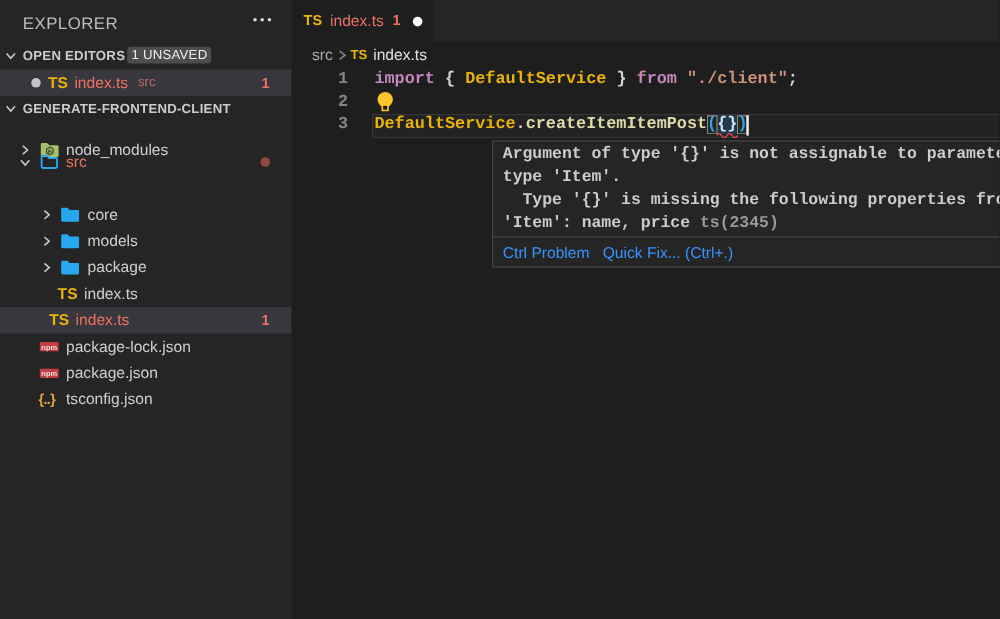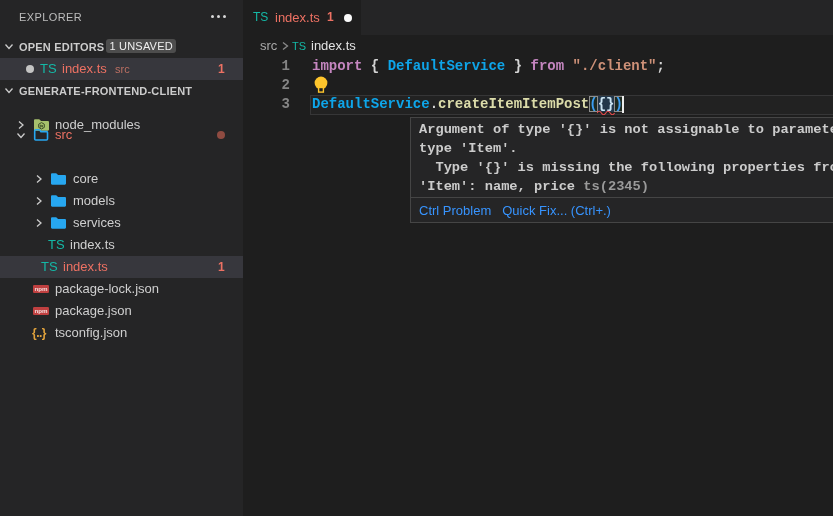--- a/index.html
+++ b/index.html
@@ -2,48 +2,48 @@
 <html><head>
 <meta charset="utf-8">
 <style>
   html,body{margin:0;padding:0}
   body{width:833px;height:516px;overflow:hidden;background:#1e1e1e;
        font-family:"Liberation Sans",sans-serif;}
   #app{position:absolute;left:0;top:0;width:833px;height:516px;overflow:hidden}
   .abs{position:absolute}
   
   #sidebar{position:absolute;left:0;top:0;width:243px;height:516px;background:#252526;overflow:hidden}
-  .sbtitle{position:absolute;left:19px;top:11px;font-size:11px;color:#bdbdbd;letter-spacing:.4px}
+  .sbtitle{position:absolute;left:19px;top:11px;font-size:14px;color:#bdbdbd;letter-spacing:.4px}
   .dots{position:absolute;left:211px;top:15px;width:20px;height:4px}
   .dots i{position:absolute;top:0;width:3.4px;height:3.4px;border-radius:50%;background:#d8d8d8}
   .sechead{position:absolute;left:0;width:243px;height:22px;line-height:22px;
            font-size:11px;font-weight:bold;color:#cccccc;letter-spacing:.2px}
   .sechead .lbl{position:absolute;left:19px;top:0}
   .chev{position:absolute}
   .row{position:absolute;left:0;width:243px;height:22px;line-height:22px;font-size:13px;color:#cfcfcf}
   .sel{background:#37373d}
   .salmon{color:#ed7163}
-  .tsico{font-weight:normal;color:#14b8a6;font-size:13px}
+  .tsico{font-weight:bold;color:#eab308;font-size:13px}
   .cnt{position:absolute;left:218px;top:0;font-size:12px;font-weight:bold;color:#ed7163}
   .badge{position:absolute;left:106px;top:3px;height:14px;line-height:14px;padding:0 3.5px;
          background:#4d4d4d;color:#efefef;font-size:11px;font-weight:normal;border-radius:3px;letter-spacing:.2px}
   .icon16{position:absolute;width:16px;height:16px;top:3px}
   .npmico{position:absolute;top:7px;width:16px;height:8px}
   .cfgico{position:absolute;top:0;font-size:12px;font-weight:bold;color:#e2a33c;letter-spacing:-0.5px}
   
   #tabstrip{position:absolute;left:243px;top:0;width:590px;height:35px;background:#252526}
   #tab{position:absolute;left:0;top:0;width:118px;height:35px;background:#1e1e1e;line-height:35px}
   #crumbs{position:absolute;left:243px;top:35px;width:590px;height:22px;background:#1e1e1e;
           line-height:22px;font-size:13px;color:#a9a9a9}
   
   .mono{font-family:"Liberation Mono",monospace;font-size:14px;font-weight:bold}
   .cline{position:absolute;left:243px;width:590px;height:19px;line-height:19px;white-space:pre}
   .gut{position:absolute;left:0;top:0;width:47px;text-align:right;color:#858585}
   .ctext{position:absolute;left:69px;top:0}
-  .kw{color:#c586c0}.ty{color:#0ea5e9}.fn{color:#dcdcaa}.str{color:#ce9178}.pn{color:#d4d4d4}
+  .kw{color:#c586c0}.ty{color:#eab308}.fn{color:#dcdcaa}.str{color:#ce9178}.pn{color:#d4d4d4}
   .brk{color:#3c9df0}
   #lhl{position:absolute;left:310px;top:94.5px;width:523px;height:20.5px;
        border:1px solid #363637;border-right:none;background:rgba(255,255,255,0.018);box-sizing:border-box}
   .mbx{box-shadow:inset 0 0 0 1px #8d8d8d;background:rgba(10,90,26,0.16)}
   .selhl{background:rgba(38,79,120,0.48);color:#cde5f3}
   #cursor{position:absolute;left:622px;top:96px;width:2px;height:17px;background:#ececec}
   
   #hover{position:absolute;left:410px;top:117px;width:480px;height:106px;background:#252526;
          border:1px solid #454545;box-sizing:border-box}
   #hover .msg{position:absolute;left:8px;top:2px;font-family:"Liberation Mono",monospace;
@@ -181,21 +181,21 @@
       <span style="position:absolute;left:73px">models</span>
     </div>
 
     <div class="row" style="top:212px">
       <svg class="chev" style="left:35px;top:6px" width="8" height="10">
           <path d="M2 1.5 L6 5 L2 8.5" stroke="#ccc" stroke-width="1.3" fill="none"></path>
         </svg>
       <svg class="icon16" style="left:50px" viewBox="0 0 16 16">
         <path d="M1 3.4c0-.7.5-1.2 1.2-1.2h3.7c.4 0 .8.2 1 .5l1.1 1.4h6.8c.7 0 1.2.5 1.2 1.2v7.3c0 .7-.5 1.2-1.2 1.2H2.2c-.7 0-1.2-.5-1.2-1.2V3.4z" fill="#27a7f0"></path>
       </svg>
-      <span style="position:absolute;left:73px">services</span>
+      <span style="position:absolute;left:73px">package</span>
     </div>
 
     <div class="row" style="top:234px">
       <span class="tsico" style="position:absolute;left:48px">TS</span>
       <span style="position:absolute;left:70px">index.ts</span>
     </div>
 
     <div class="row sel" style="top:256px">
       <span class="tsico" style="position:absolute;left:41px">TS</span>
       <span class="salmon" style="position:absolute;left:63px">index.ts</span>

